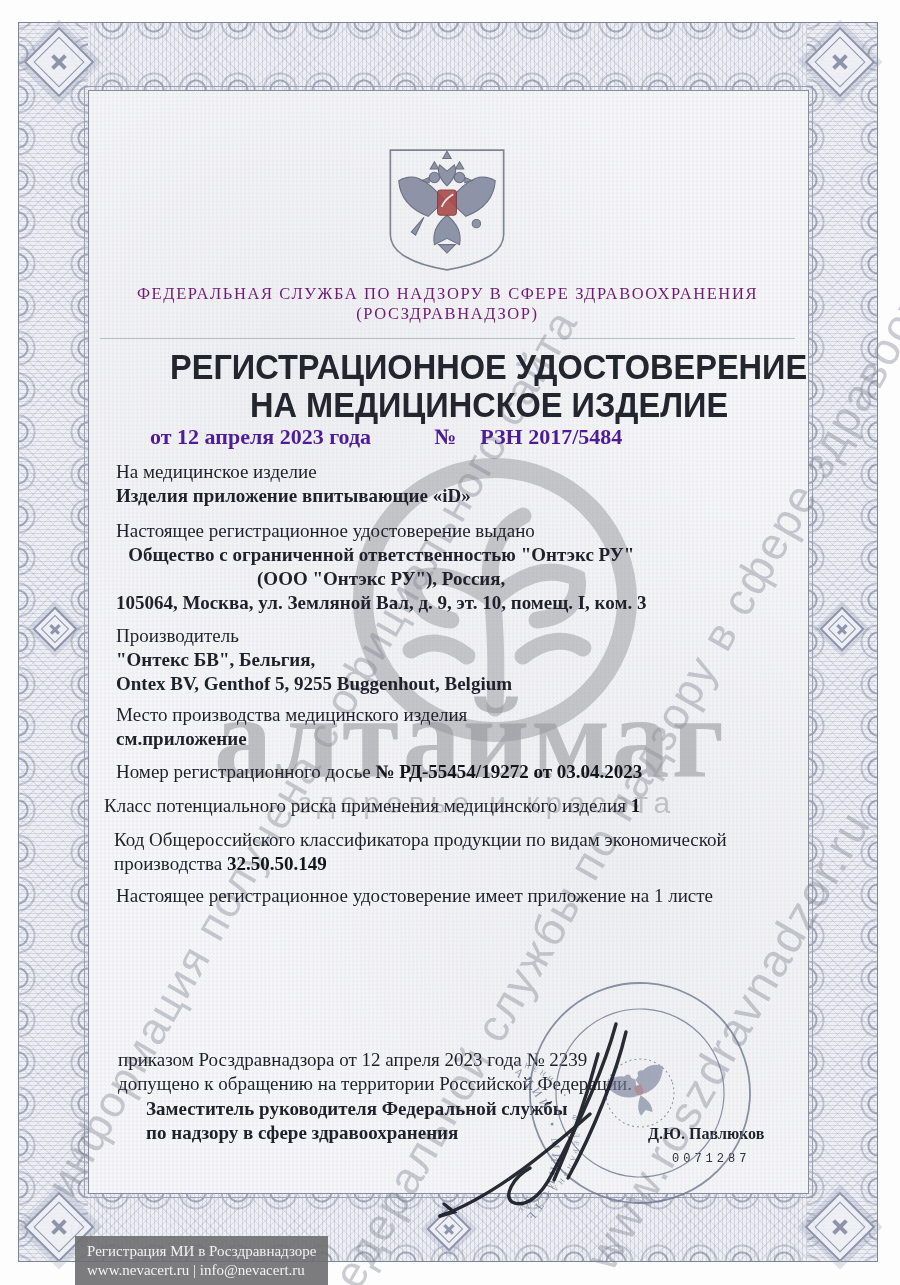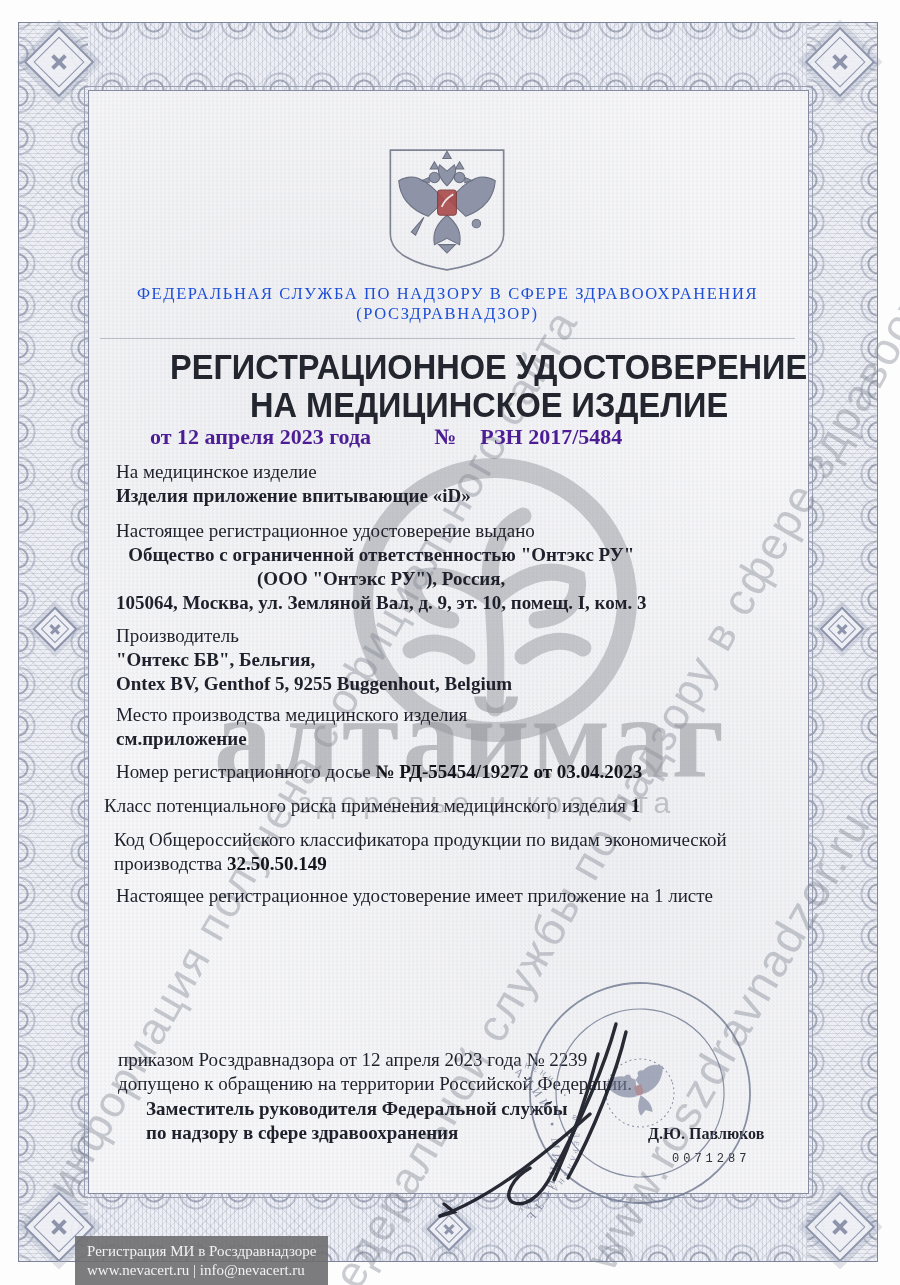--- a/index.html
+++ b/index.html
@@ -68,21 +68,21 @@
       color:rgba(124,129,142,.40);letter-spacing:2px;transform-origin:0 50%;transform:rotate(-60deg);}
   #wm-brand{position:absolute;left:214px;top:680px;font-family:Liberation Serif, serif;
       font-weight:700;font-size:116px;line-height:1;letter-spacing:2px;color:rgba(144,146,151,.55);}
   #wm-tagline{position:absolute;left:298px;top:786px;font-family:"Liberation Sans",sans-serif;
       font-size:30px;letter-spacing:6px;color:rgba(150,152,157,.52);}
 
   
   #content{position:absolute;inset:0;z-index:2;}
   .abs{position:absolute;}
   #emblem{left:384px;top:146px;}
-  #authority{left:88px;top:284px;width:719px;text-align:center;color:#1d4ed8;
+  #authority{left:88px;top:284px;width:719px;text-align:center;color:#701a75;
       font-size:16.5px;line-height:20px;letter-spacing:1.6px;}
   #divider{left:100px;top:338px;width:695px;border-top:1px solid rgba(120,126,145,.45);}
   #title{left:88px;top:348px;width:802px;text-align:center;color:#23262e;
       font-family:"Liberation Sans",sans-serif;font-weight:700;font-size:35px;line-height:38px;}
   #title span{display:inline-block;transform:scaleX(.93);}
   #dateline{left:150px;top:424px;font-weight:700;font-size:22px;color:#4c1d95;}
   #dateline .numsign{margin-left:58px;}
   #dateline .numval{margin-left:18px;}
 
   .para{font-size:19px;line-height:24px;}

